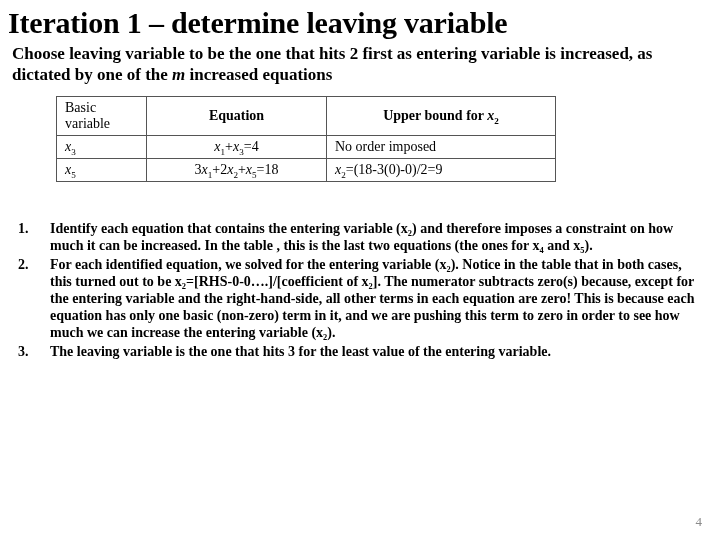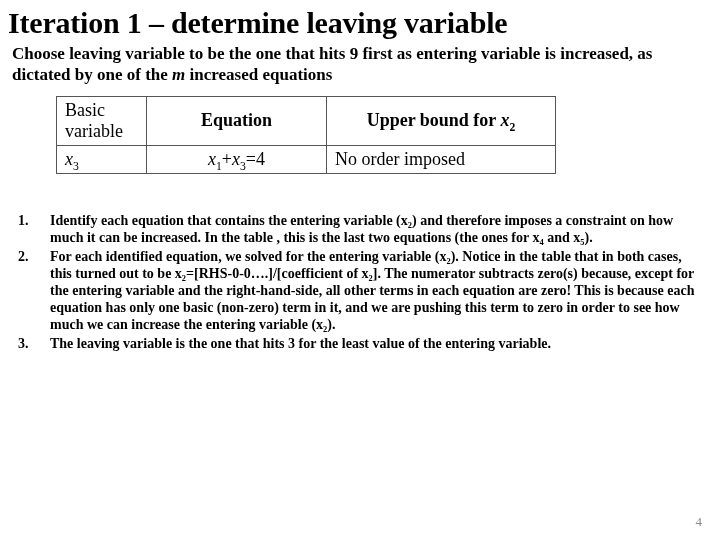--- a/index.html
+++ b/index.html
@@ -26,21 +26,21 @@
     padding: 0 8px 0 4px;
   }
   .subtitle .ital { font-style: italic; }
   .tbl-wrap {
     margin: 10px 0 0 48px;
     width: 500px;
   }
   table {
     border-collapse: collapse;
     width: 100%;
-    font-size: 18px;
+    font-size: 14px;
   }
   th, td {
     border: 1px solid #555;
     padding: 3px 8px 3px 8px;
     text-align: left;
     font-weight: 400;
   }
   th { font-weight: 400; }
   th:nth-child(1), td:nth-child(1) { width: 90px; }
   th:nth-child(2), td:nth-child(2) { width: 180px; text-align: center; }
@@ -64,37 +64,42 @@
     font-size: 13px;
     color: #8a8a8a;
   }
 </style>
 </head>
 <body>
 
 <h1 class="title">Iteration 1 – determine leaving variable</h1>
 
 <p class="subtitle">
-  <span>Choose leaving variable to be the one that hits 9 first as entering variable is increased, as dictated by one of the </span><span class="ital">m</span><span> increased equations</span>
+  <span>Choose leaving variable to be the one that hits 2 first as entering variable is increased, as dictated by one of the </span><span class="ital">m</span><span> increased equations</span>
 </p>
 
 <div class="tbl-wrap">
   <table>
     <thead>
       <tr>
         <th>Basic variable</th>
         <th>Equation</th>
         <th><span>Upper bound for <span class="iv">x</span><span class="sub">2</span></span></th>
       </tr>
     </thead>
     <tbody>
       <tr>
         <td><span class="iv">x</span><span class="sub">3</span></td>
         <td><span class="iv">x</span><span class="sub">1</span>+<span class="iv">x</span><span class="sub">3</span>=4</td>
         <td>No order imposed</td>
+      </tr>
+      <tr>
+        <td><span class="iv">x</span><span class="sub">5</span></td>
+        <td>3<span class="iv">x</span><span class="sub">1</span>+2<span class="iv">x</span><span class="sub">2</span>+<span class="iv">x</span><span class="sub">5</span>=18</td>
+        <td><span class="iv">x</span><span class="sub">2</span>=(18-3(0)-0)/2=9</td>
       </tr>
     </tbody>
   </table>
 </div>
 
 <div class="notes">
   <ol>
     <li>
       <span class="num">1.</span>
       <span><span>Identify each equation that contains the entering variable (</span><span class="ital">x₂</span><span>) and therefore imposes a constraint on how much it can be increased. In the table , this is the last two equations (the ones for </span><span class="ital">x₄</span><span> and </span><span class="ital">x₅</span><span>).</span></span>

